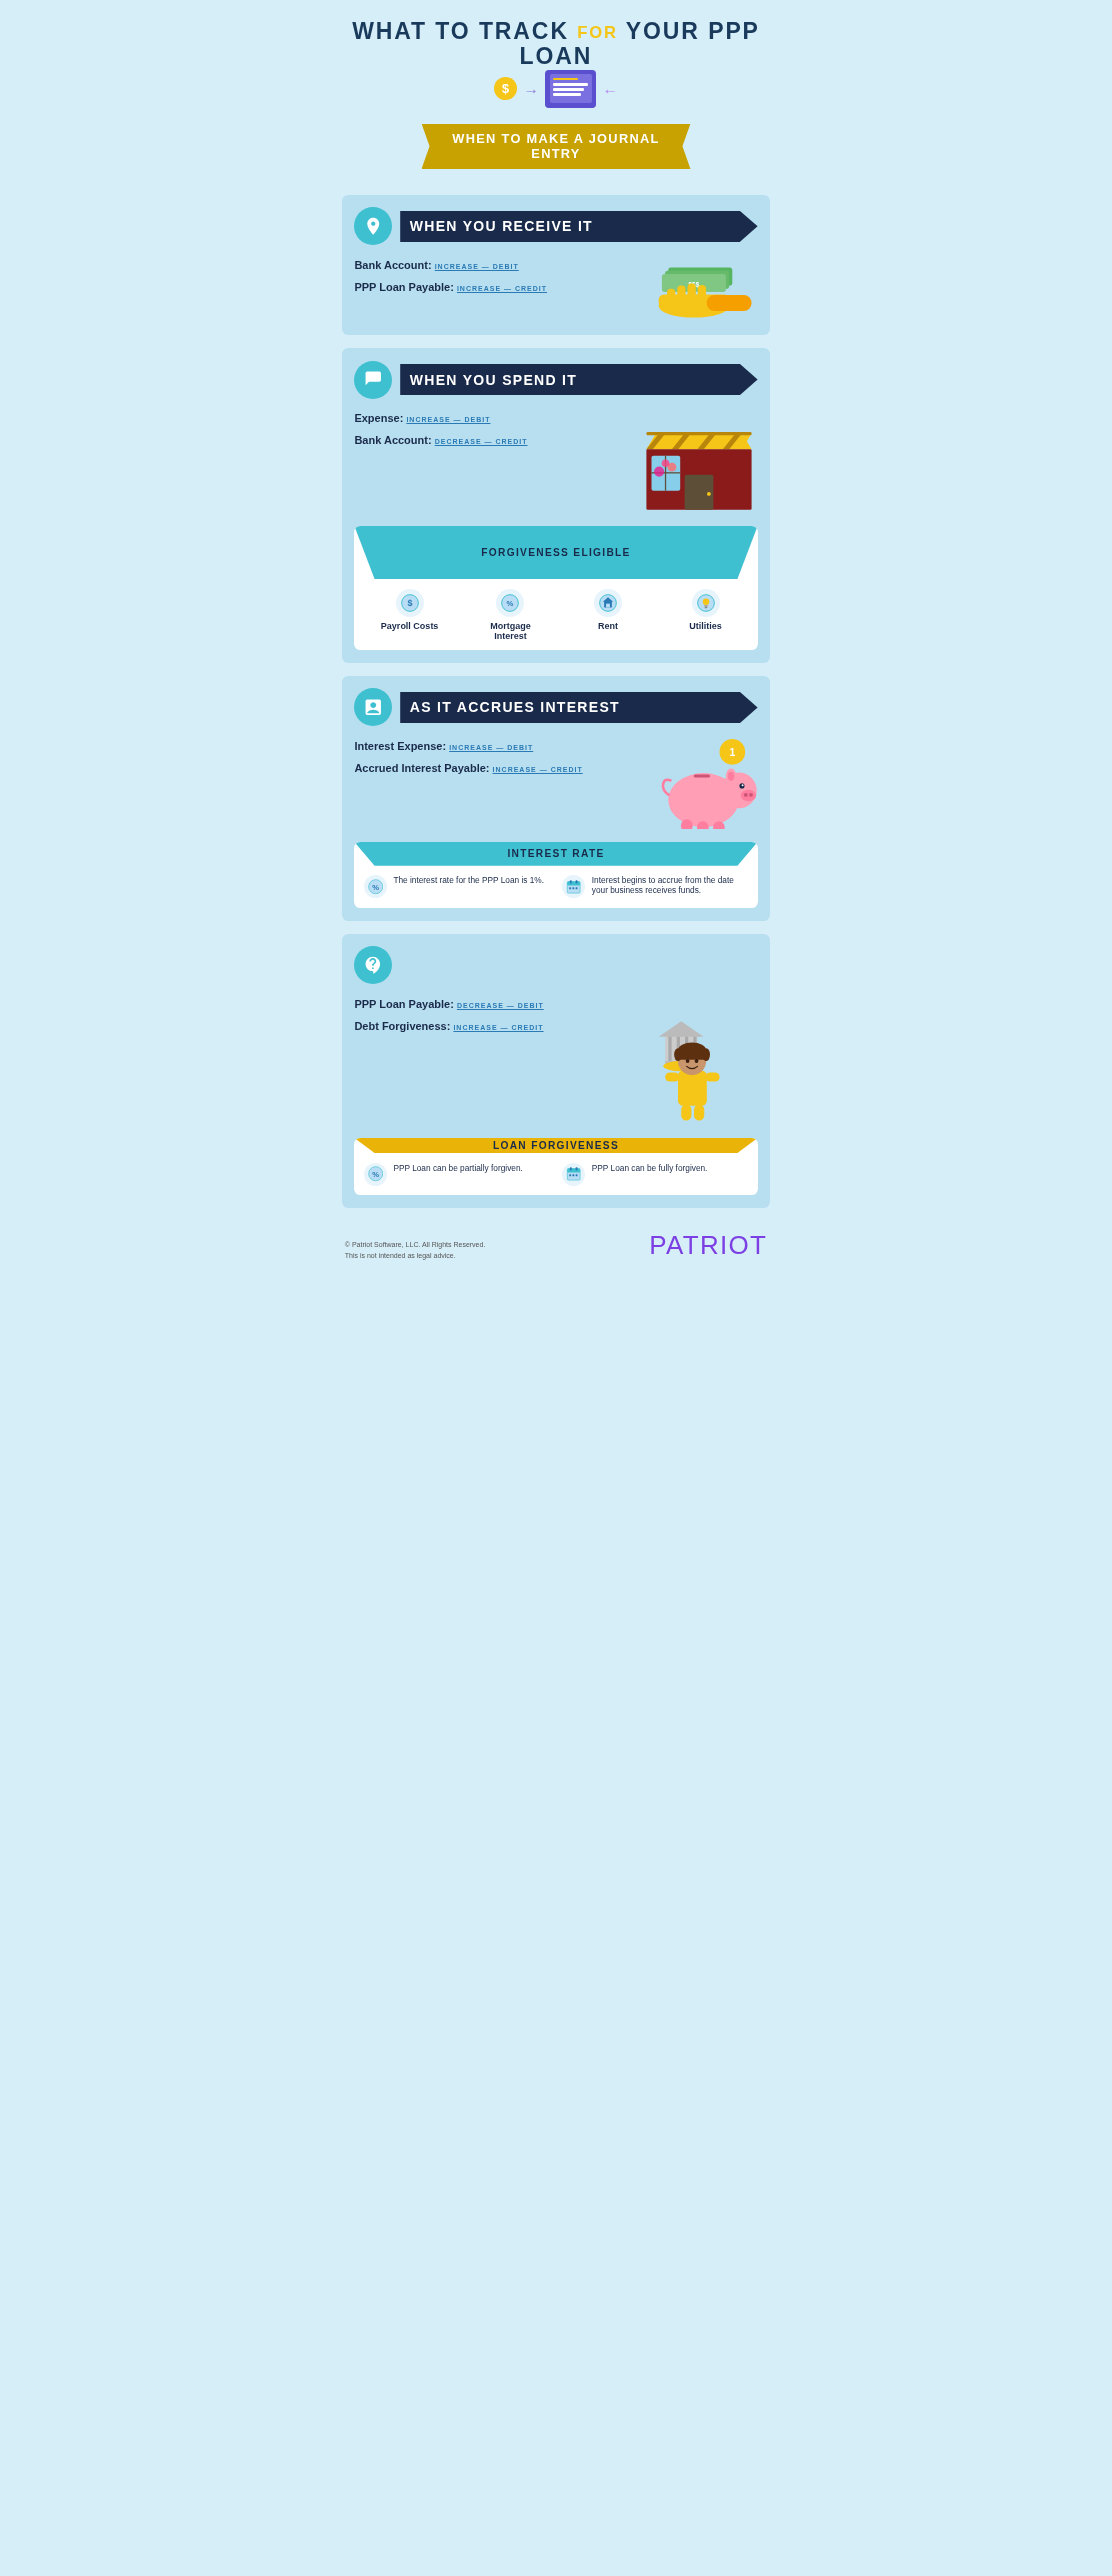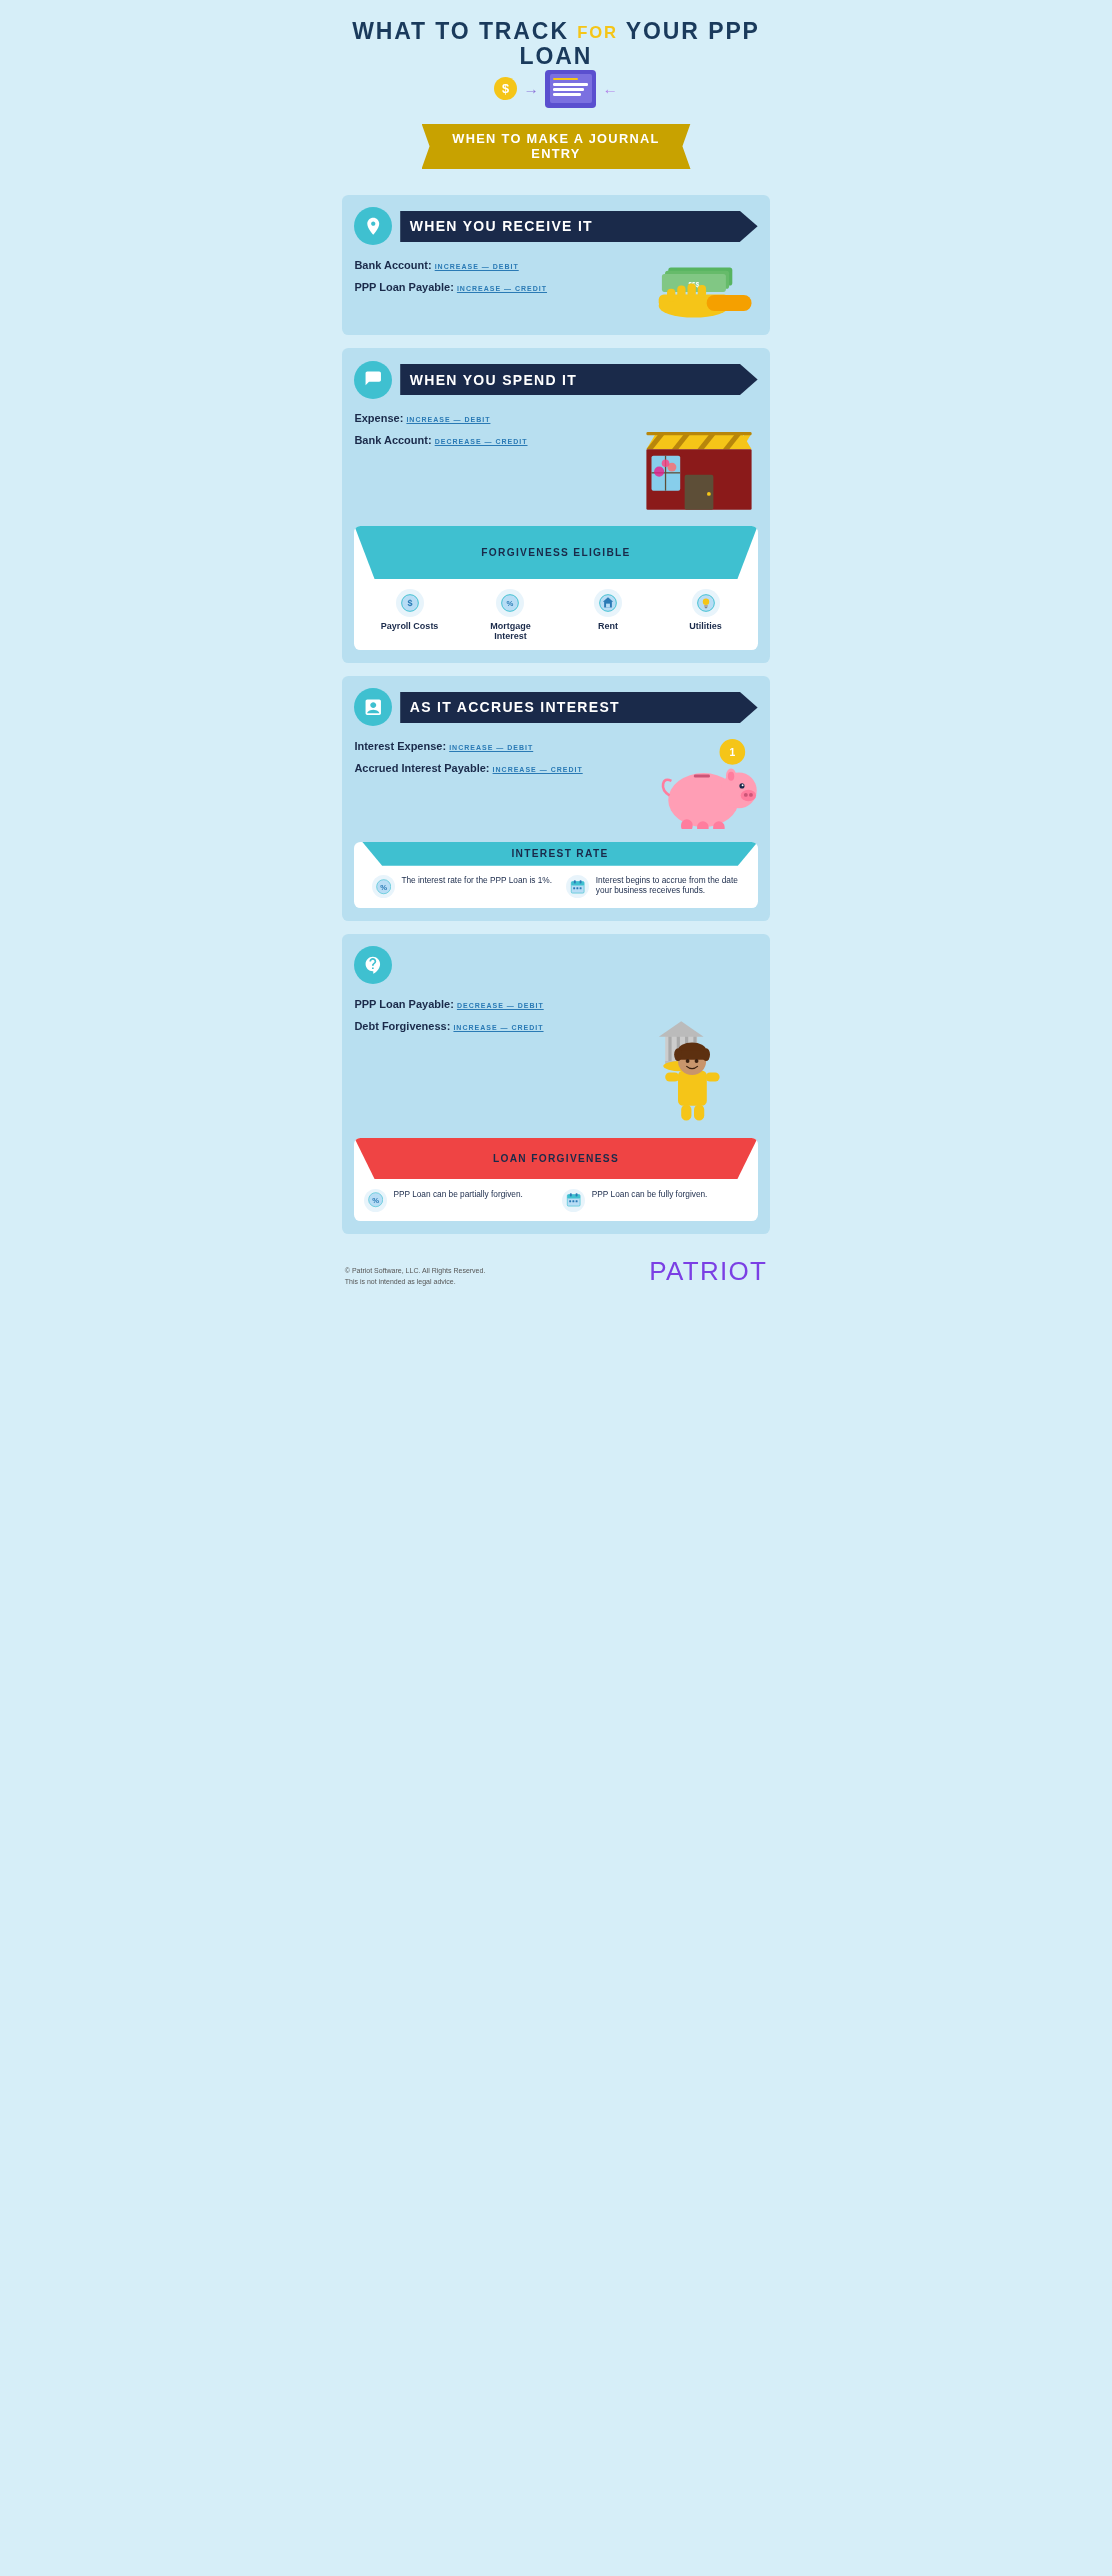--- a/index.html
+++ b/index.html
@@ -206,21 +206,20 @@
       justify-content: center;
       font-size: 14px;
     }
 
     
     .rate-box {
       background: white;
       border-radius: 6.4px;
       margin-top: 12.8px;
       overflow: hidden;
-      padding-left: 8px;
     }
     .rate-header {
       background: #3fc0d0;
       color: #1a2a4a;
       font-weight: 900;
       font-size: 10.2px;
       letter-spacing: 1.3px;
       text-align: center;
       padding: 6.4px;
       clip-path: polygon(0% 0%, 100% 0%, 95% 100%, 5% 100%);
@@ -252,27 +251,27 @@
     }
 
     
     .forgive-box {
       background: white;
       border-radius: 6.4px;
       margin-top: 12.8px;
       overflow: hidden;
     }
     .forgive-header {
-      background: #ef4444;
+      background: #eab308;
       color: #1a2a4a;
       font-weight: 900;
       font-size: 10.2px;
       letter-spacing: 1.3px;
       text-align: center;
-      padding: 15px;
+      padding: 2px;
       clip-path: polygon(0% 0%, 100% 0%, 95% 100%, 5% 100%);
     }
     .forgive-items {
       display: flex;
       justify-content: space-around;
       padding: 9.6px 9.6px;
       gap: 12.8px;
     }
     .forgive-item {
       display: flex;

